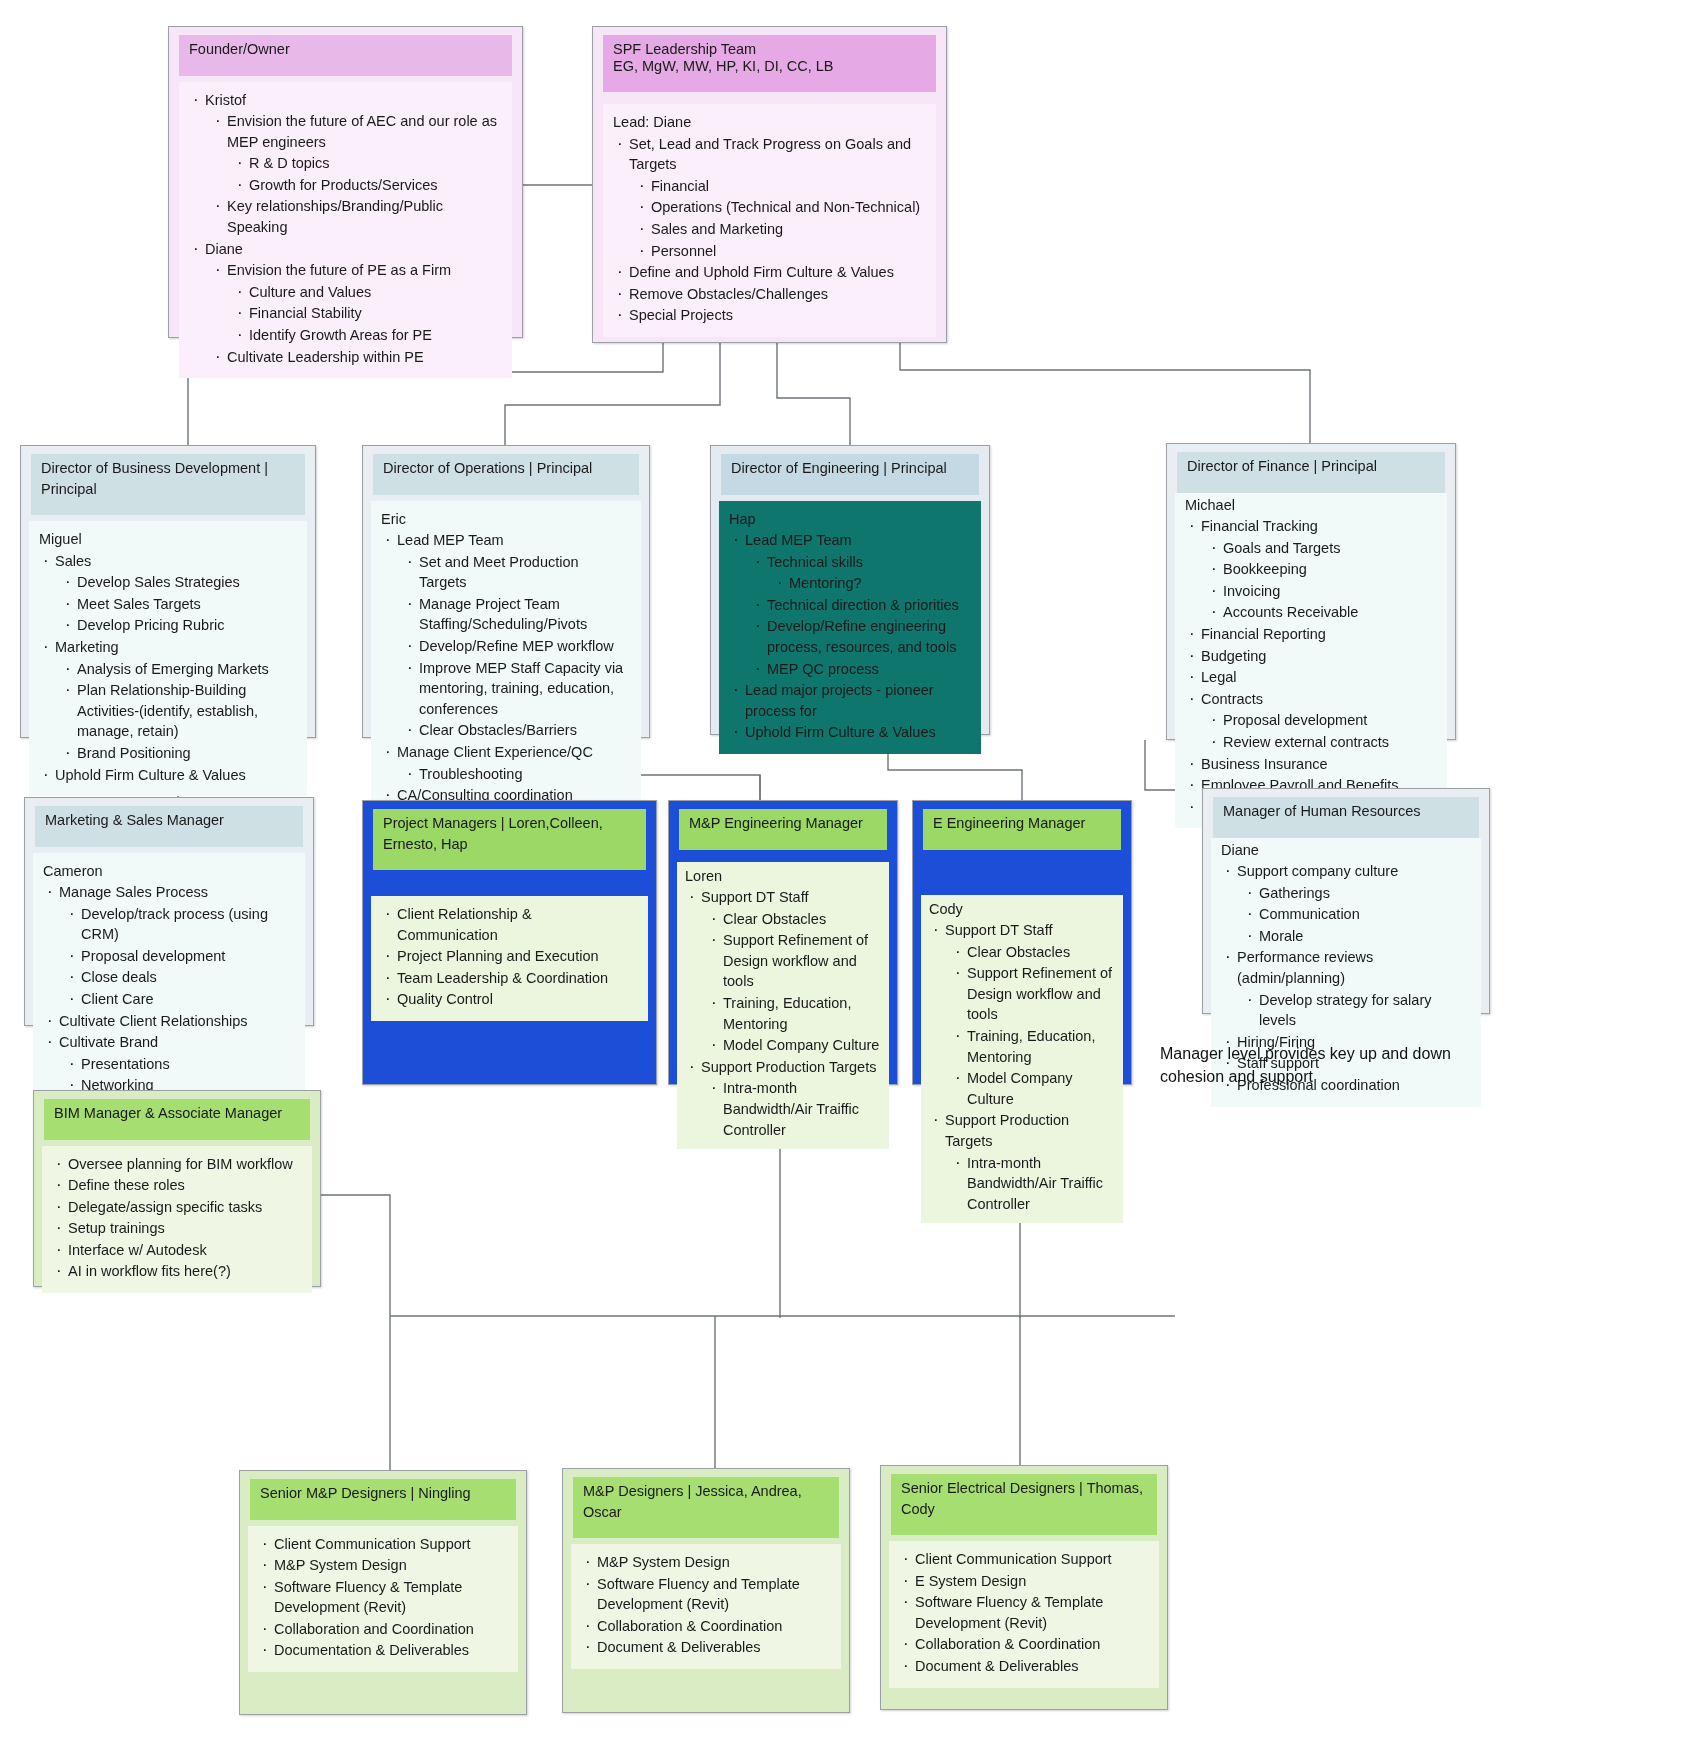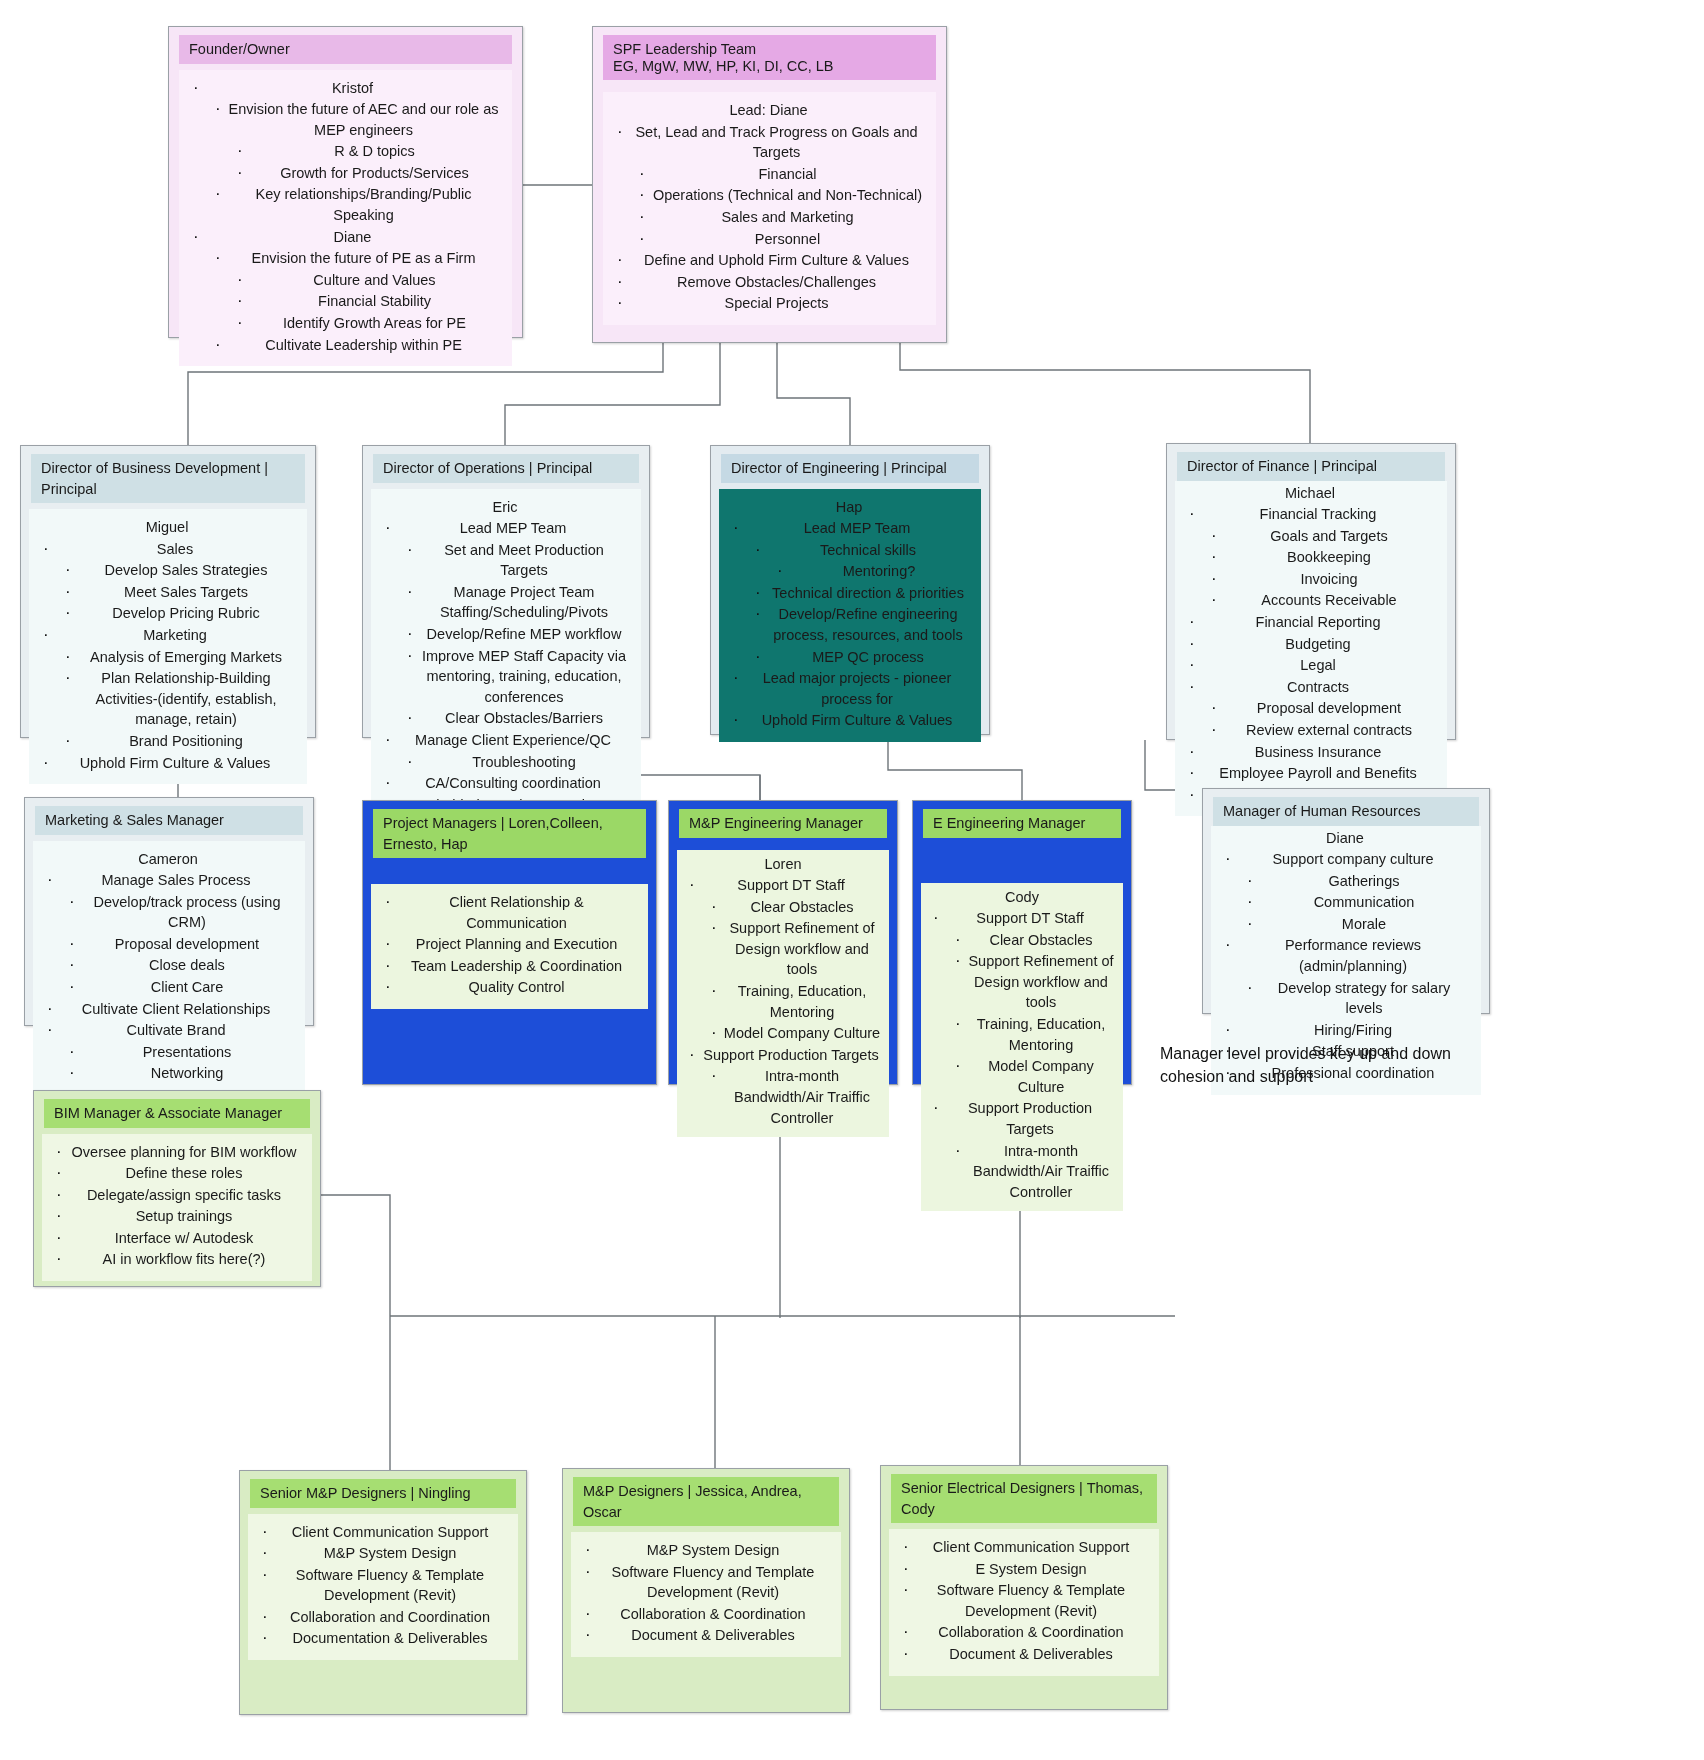--- a/index.html
+++ b/index.html
@@ -9,24 +9,24 @@
     color:#1a1a1a;
   }
   #canvas{position:relative;width:1704px;height:1760px;}
 
   
   #wires{position:absolute;left:0;top:0;width:1704px;height:1760px;pointer-events:none;}
 
   
   .node{position:absolute;box-sizing:border-box;border:1px solid #9aa0a6;
         box-shadow:1px 1px 2px rgba(0,0,0,.18);}
-  .node .hdr{display:block;font-size:14.5px;line-height:1.42;padding:4px 8px 4px 10px;
+  .node .hdr{display:block;font-size:14.5px;line-height:1.42;padding:4px 8px 16px 10px;
              white-space:pre-line;}
   .node .hdrwrap{padding:8px 10px 0 10px;}
-  .node .body{font-size:14.5px;line-height:1.42;padding:8px 12px 10px 10px;text-align:center;}
+  .node .body{font-size:14.5px;line-height:1.42;padding:8px 12px 10px 10px;}
 
   
   ul{margin:0;padding:0;list-style:none;}
   li{position:relative;padding-left:16px;margin:0 0 1px 0;}
   li:before{content:"\00B7";position:absolute;left:4px;top:-2px;font-size:17px;line-height:1.45;color:#111;}
   ul.lv2{margin-left:22px;}
   ul.lv3{margin-left:22px;}
   .plain{margin:0 0 1px 0;}
 
   

